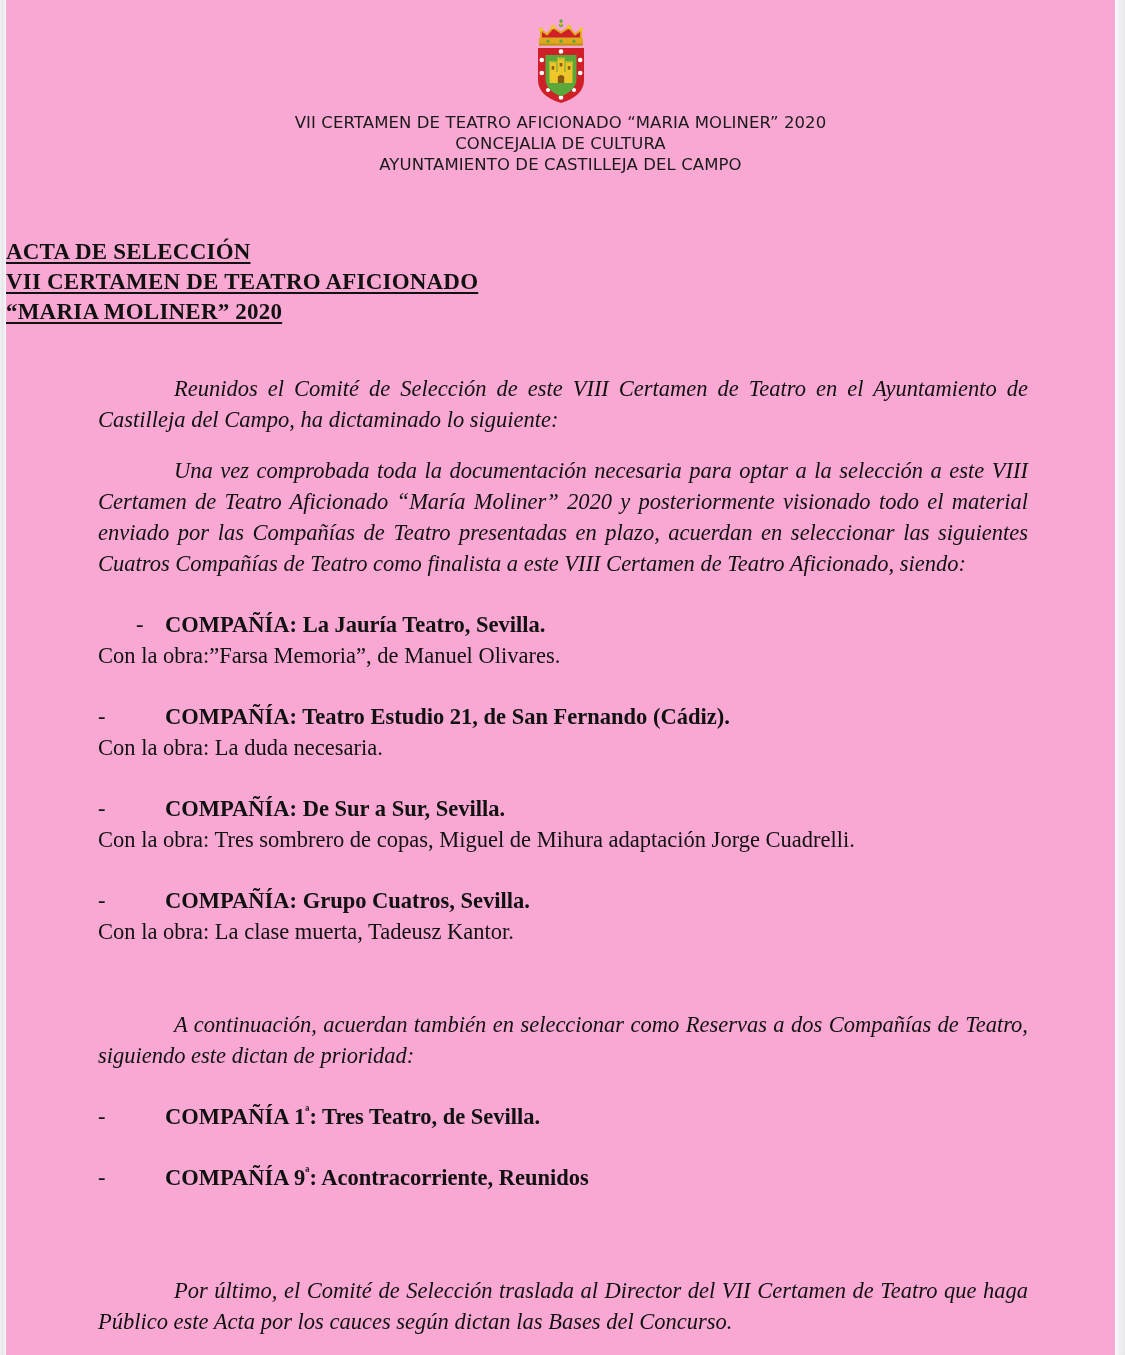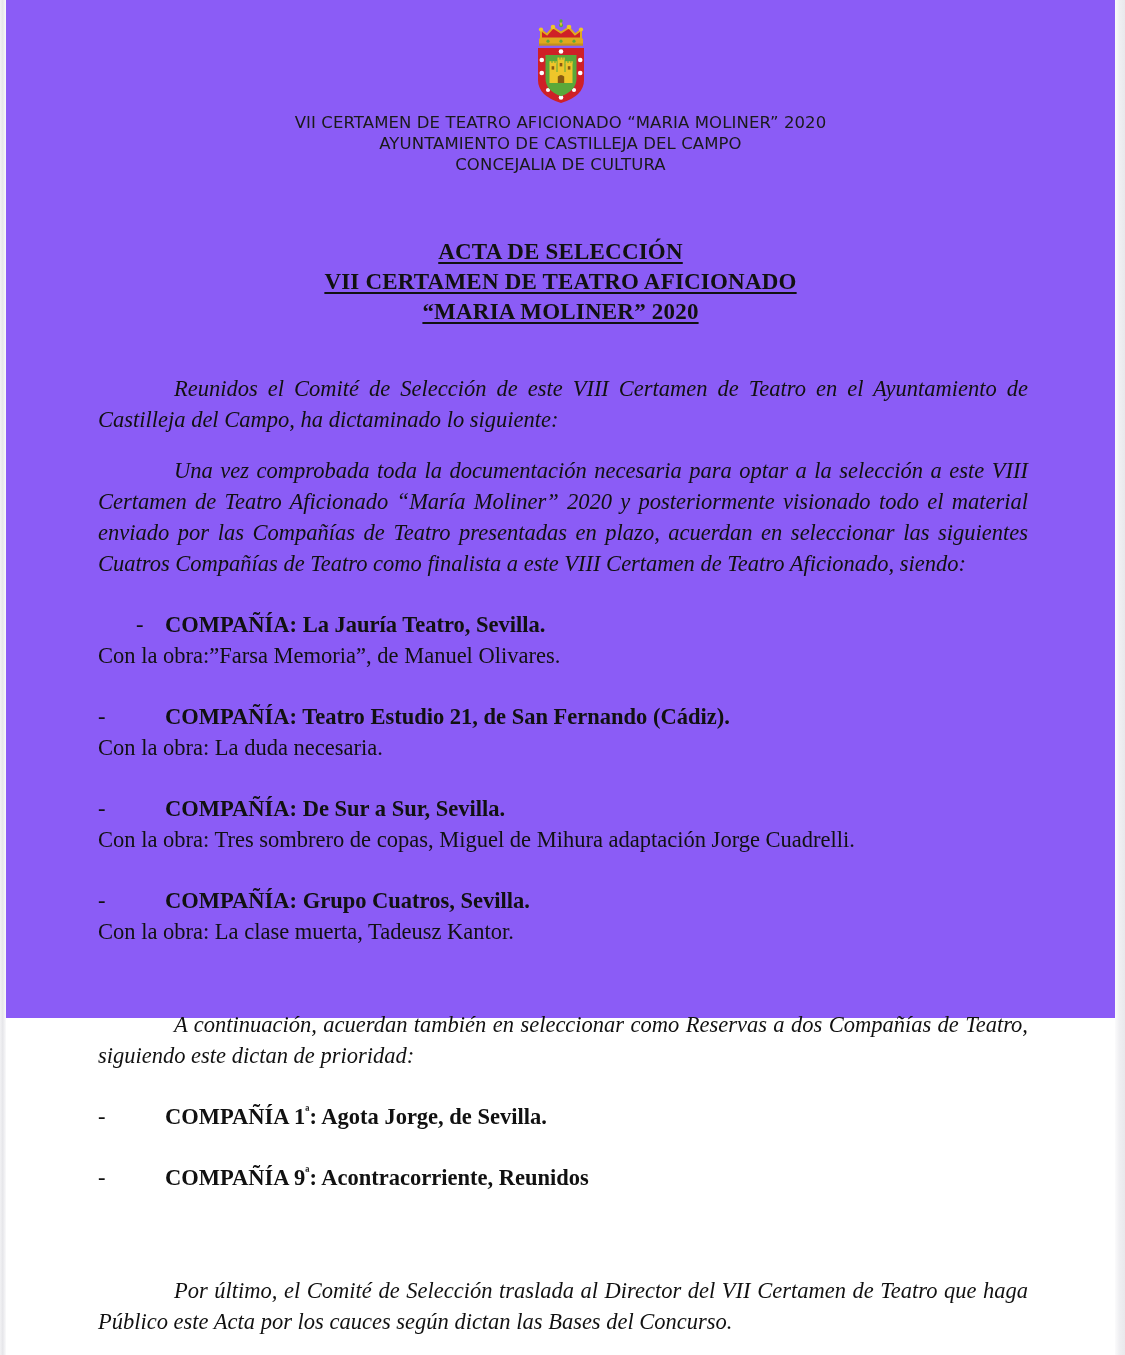--- a/index.html
+++ b/index.html
@@ -26,22 +26,22 @@
     position: absolute;
     top: 0; right: 0;
     width: 10px; height: 1355px;
     background: linear-gradient(to left, #e9e9ec 0%, #efeff2 55%, #fbfbfc 100%);
   }
 
   .page {
     position: absolute;
     top: 0; left: 6px;
     width: 1109px;
-    height: 1018px;
-    background: #8b5cf6;
+    height: 1355px;
+    background: #f9a8d4;
   }
 
   
   .letterhead {
     text-align: center;
     padding-top: 18px;
   }
   .crest {
     width: 62px;
     height: 88px;
@@ -53,21 +53,21 @@
     font-size: 16.5px;
     line-height: 21px;
     letter-spacing: 0.1px;
     color: #1a1a1a;
   }
   .letterhead-lines div { white-space: nowrap; }
 
   
   .doc-title {
     margin-top: 62px;
-    text-align: center;
+    text-align: left;
     font-weight: bold;
     font-size: 23px;
     line-height: 30px;
     letter-spacing: 0.2px;
   }
   .doc-title span {
     text-decoration: underline;
     text-underline-offset: 3px;
   }
 
@@ -187,22 +187,22 @@
         <path d="M27.8 65 L27.8 58.5 Q31 55.3 34.2 58.5 L34.2 65 Z" fill="#8a5a12"></path>
 
         <rect x="21.6" y="48.2" width="2.6" height="3.4" fill="#8a5a12"></rect>
         <rect x="29.7" y="45" width="2.6" height="3.4" fill="#8a5a12"></rect>
         <rect x="37.8" y="48.2" width="2.6" height="3.4" fill="#8a5a12"></rect>
       </g>
     </svg>
 
     <div class="letterhead-lines">
       <div>VII CERTAMEN DE TEATRO AFICIONADO “MARIA MOLINER” 2020</div>
+      <div>CONCEJALIA DE CULTURA</div>
       <div>AYUNTAMIENTO DE CASTILLEJA DEL CAMPO</div>
-      <div>CONCEJALIA DE CULTURA</div>
     </div>
   </div>
 
   <div class="doc-title">
     <div><span>ACTA DE SELECCIÓN</span></div>
     <div><span>VII  CERTAMEN DE TEATRO AFICIONADO </span></div>
     <div><span>“MARIA MOLINER” 2020</span></div>
   </div>
 
   <div class="body-block">
@@ -247,21 +247,21 @@
       <div class="company-work">Con la obra: La clase muerta, Tadeusz Kantor.</div>
     </div>
 
     <div class="gap-xl"></div>
 
     <p class="para">A continuación, acuerdan también en seleccionar como Reservas a dos Compañías de Teatro, siguiendo este dictan de prioridad:</p>
 
     <div class="company">
       <div class="company-head">
         <span class="bullet">-</span>
-        <span><span>COMPAÑÍA 1</span><sup class="ord">ª</sup><span>: Agota Jorge, de Sevilla.</span></span>
+        <span><span>COMPAÑÍA 1</span><sup class="ord">ª</sup><span>: Tres Teatro, de Sevilla.</span></span>
       </div>
     </div>
 
     <div class="company">
       <div class="company-head">
         <span class="bullet">-</span>
         <span><span>COMPAÑÍA 9</span><sup class="ord">ª</sup><span>: Acontracorriente, Reunidos</span></span>
       </div>
     </div>
 

